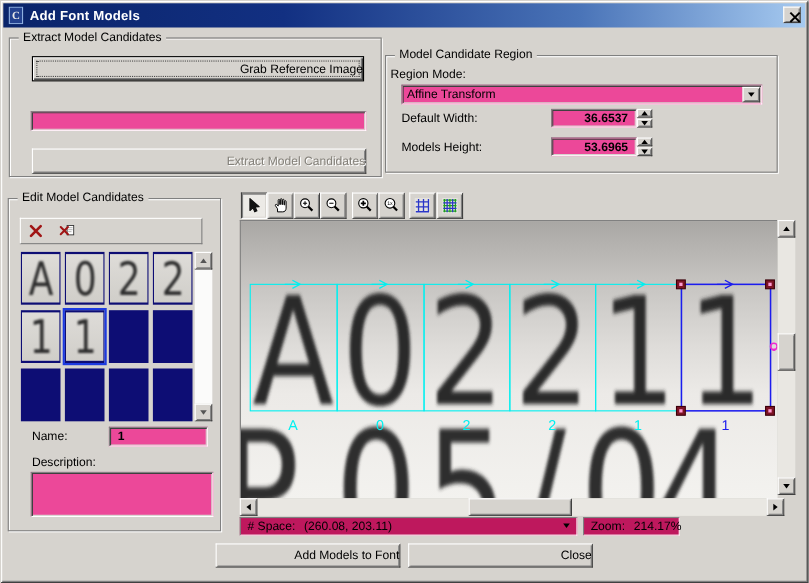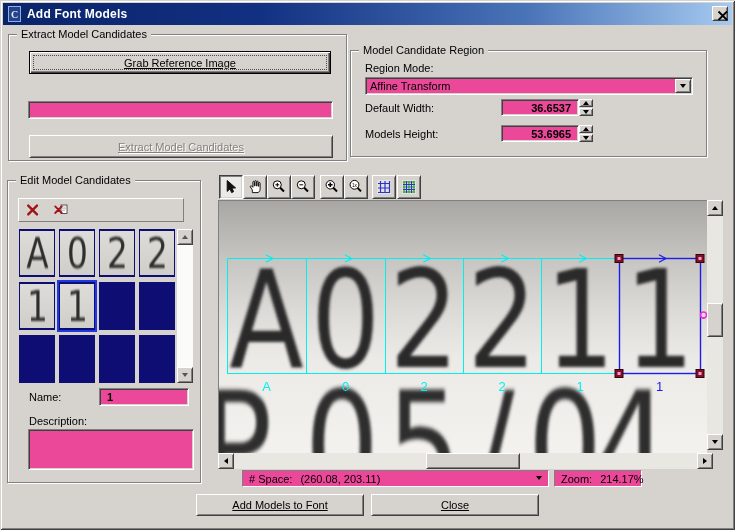--- a/index.html
+++ b/index.html
@@ -10,24 +10,24 @@
                   inset 2px 2px 0 #ffffff, inset -2px -2px 0 #808080;overflow:hidden;}
   .titlebar{position:absolute;left:3px;top:3px;right:3px;height:22px;
        background:linear-gradient(90deg,#0a246a 0%,#123082 35%,#4a74b8 72%,#a6caf0 100%);
        display:flex;align-items:center;padding:0 4px;}
   .app-icon{width:16px;height:16px;margin-right:4px;flex:0 0 auto;}
   .title-text{color:#fff;font-weight:bold;font-size:12px;letter-spacing:.2px;}
   .close-btn{position:absolute;right:4px;top:3px;width:16px;height:15px;
        display:flex;align-items:center;justify-content:center;}
   .raised{background:#d6d3ce;border:1px solid;border-color:#ffffff #404040 #404040 #ffffff;
        box-shadow:inset 1px 1px 0 #d6d3ce, inset -1px -1px 0 #808080;}
-  .btn{position:absolute;display:flex;align-items:center;justify-content:center;
+  .btn{position:absolute;display:flex;align-items:center;justify-content:flex-end;
        font-size:11px;background:#d6d3ce;border:1px solid;
        border-color:#ffffff #404040 #404040 #ffffff;
-       box-shadow:inset 1px 1px 0 #d6d3ce, inset -1px -1px 0 #808080;cursor:default;text-decoration:underline;}
+       box-shadow:inset 1px 1px 0 #d6d3ce, inset -1px -1px 0 #808080;cursor:default;}
   .btn.default-btn{border:1px solid #000;
        box-shadow:inset 1px 1px 0 #ffffff, inset -1px -1px 0 #404040, inset -2px -2px 0 #808080;}
   .focus-dots{position:absolute;inset:3px;border:1px dotted #4a4a4a;pointer-events:none;}
   .btn.disabled{color:#84817a;text-shadow:1px 1px 0 #ffffff;}
   .group{position:absolute;border:1px solid #808080;
        box-shadow:inset 1px 1px 0 #ffffff, 1px 1px 0 #ffffff;}
   .group-title{position:absolute;top:-7px;left:8px;background:#d6d3ce;padding:0 4px;}
   .sunken{background:#ec4899;border:1px solid;border-color:#808080 #ffffff #ffffff #808080;
        box-shadow:inset 1px 1px 0 #404040, inset -1px -1px 0 #d6d3ce;}
   .field{position:absolute;}
@@ -61,21 +61,21 @@
        display:flex;align-items:center;justify-content:center;}
   .tb-btn.pressed{border-color:#404040 #ffffff #ffffff #404040;
        box-shadow:inset 1px 1px 0 #808080, inset -1px -1px 0 #d6d3ce;background:#eceae6;}
   .ticon,.ticon svg{width:16px;height:16px;display:block;}
   .viewport{position:absolute;left:218px;top:200px;width:489px;height:253px;overflow:hidden;
        border-top:1px solid #808080;border-left:1px solid #808080;background:#c0beba;}
   .scrollbar{position:absolute;background:#e9e7e2;}
   .sb-btn{position:absolute;display:flex;align-items:center;justify-content:center;}
   .sb-thumb{position:absolute;}
   .status-panel{position:absolute;height:17px;display:flex;align-items:center;gap:8px;padding:0 6px;
-       background:#ec4899;border:1px solid;border-color:#808080 #ffffff #ffffff #808080;font-size:11px;margin-left:24px;}
+       background:#be185d;border:1px solid;border-color:#808080 #ffffff #ffffff #808080;font-size:11px;}
   .status-panel .drop{position:absolute;right:6px;top:5px;}
 </style>
 </head>
 <body>
 
 <div class="win">
 
   <div class="titlebar">
     <span class="app-icon"><svg viewBox="0 0 16 16">
           <rect x="1.5" y="0.5" width="12" height="15" fill="#23418f" stroke="#8fb0e0"></rect>
@@ -100,21 +100,21 @@
     <div class="field sunken" style="left:19px;top:66px;width:305px;height:18px;">
       <input value="" style="">
     </div>
     <div class="btn disabled" style="left:20px;top:100px;width:304px;height:23px;">
       <span>Extract Model Candidates</span>
     </div>
   </div>
 
   <div class="group" style="left:350px;top:50px;width:357px;height:107px;">
     <span class="group-title">Model Candidate Region</span>
-    <span class="lbl" style="left:14px;top:11px;text-align:center;">Region Mode:</span>
+    <span class="lbl" style="left:4px;top:11px;text-align:center;">Region Mode:</span>
     <div class="field sunken" style="left:14px;top:26px;width:328px;height:18px;">
       <span class="combo-text">Affine Transform</span>
       <span class="combo-btn raised">
           <span class="tri t-down"></span>
         </span>
     </div>
     <span class="lbl" style="left:14px;top:51px;">Default Width:</span>
     <div class="field sunken" style="left:150px;top:48px;width:78px;height:17px;">
       <input class="num" value="36.6537" style="">
     </div>

